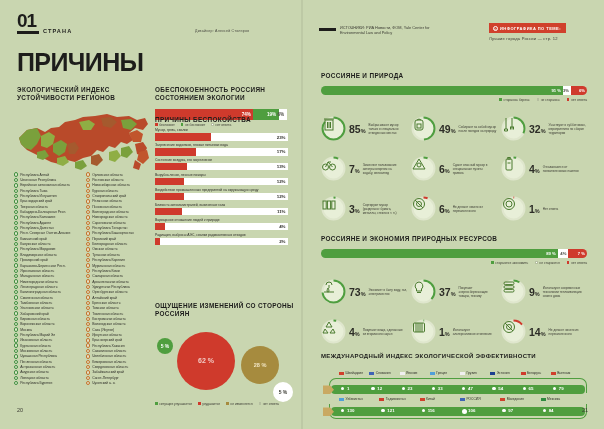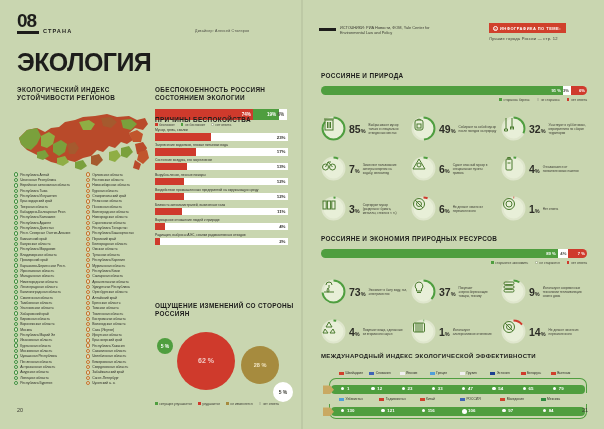--- a/index.html
+++ b/index.html
@@ -194,27 +194,27 @@
   .pagenum-r { position: absolute; right: 16px; top: 407px; font-size: 5.4px; color: #3b3b33; }
 </style>
 </head>
 <body>
 
 <div id="page">
 
   <div class="page-half left-page">
 
     <div class="hdr-num-wrap">
-      <div class="hdr-num">08</div>
+      <div class="hdr-num">01</div>
       <div class="hdr-rule"></div>
     </div>
     <div class="hdr-country">СТРАНА</div>
     <div class="designer">Дизайнер: Алексей Столяров</div>
 
-    <div class="main-title">ЭКОЛОГИЯ</div>
+    <div class="main-title">ПРИЧИНЫ</div>
 
     <div class="map-block">
       <div class="sec-h">ЭКОЛОГИЧЕСКИЙ ИНДЕКС УСТОЙЧИВОСТИ РЕГИОНОВ</div>
       <div class="map-art">
         <svg width="133" height="68" viewBox="0 0 133 68">
           <g>
             <path d="M2,30 L10,22 L20,20 L28,24 L34,20 L42,19 L48,14 L58,12 L66,9 L78,8 L90,6 L100,9 L112,8 L120,12 L128,10 L131,16 L126,22 L118,20 L112,25 L116,32 L110,36 L104,34 L98,40 L92,38 L86,44 L80,42 L74,48 L66,50 L58,54 L50,52 L42,56 L34,54 L26,50 L18,46 L10,42 L4,36 Z" fill="#b94a2a"></path>
             <path d="M2,30 L10,22 L20,20 L24,28 L20,36 L14,42 L8,40 L4,36 Z" fill="#7aa03c"></path>
             <path d="M24,28 L32,24 L38,28 L36,36 L30,40 L24,38 Z" fill="#8fae44"></path>
             <path d="M36,36 L44,32 L50,36 L48,44 L42,48 L36,44 Z" fill="#7aa03c"></path>

